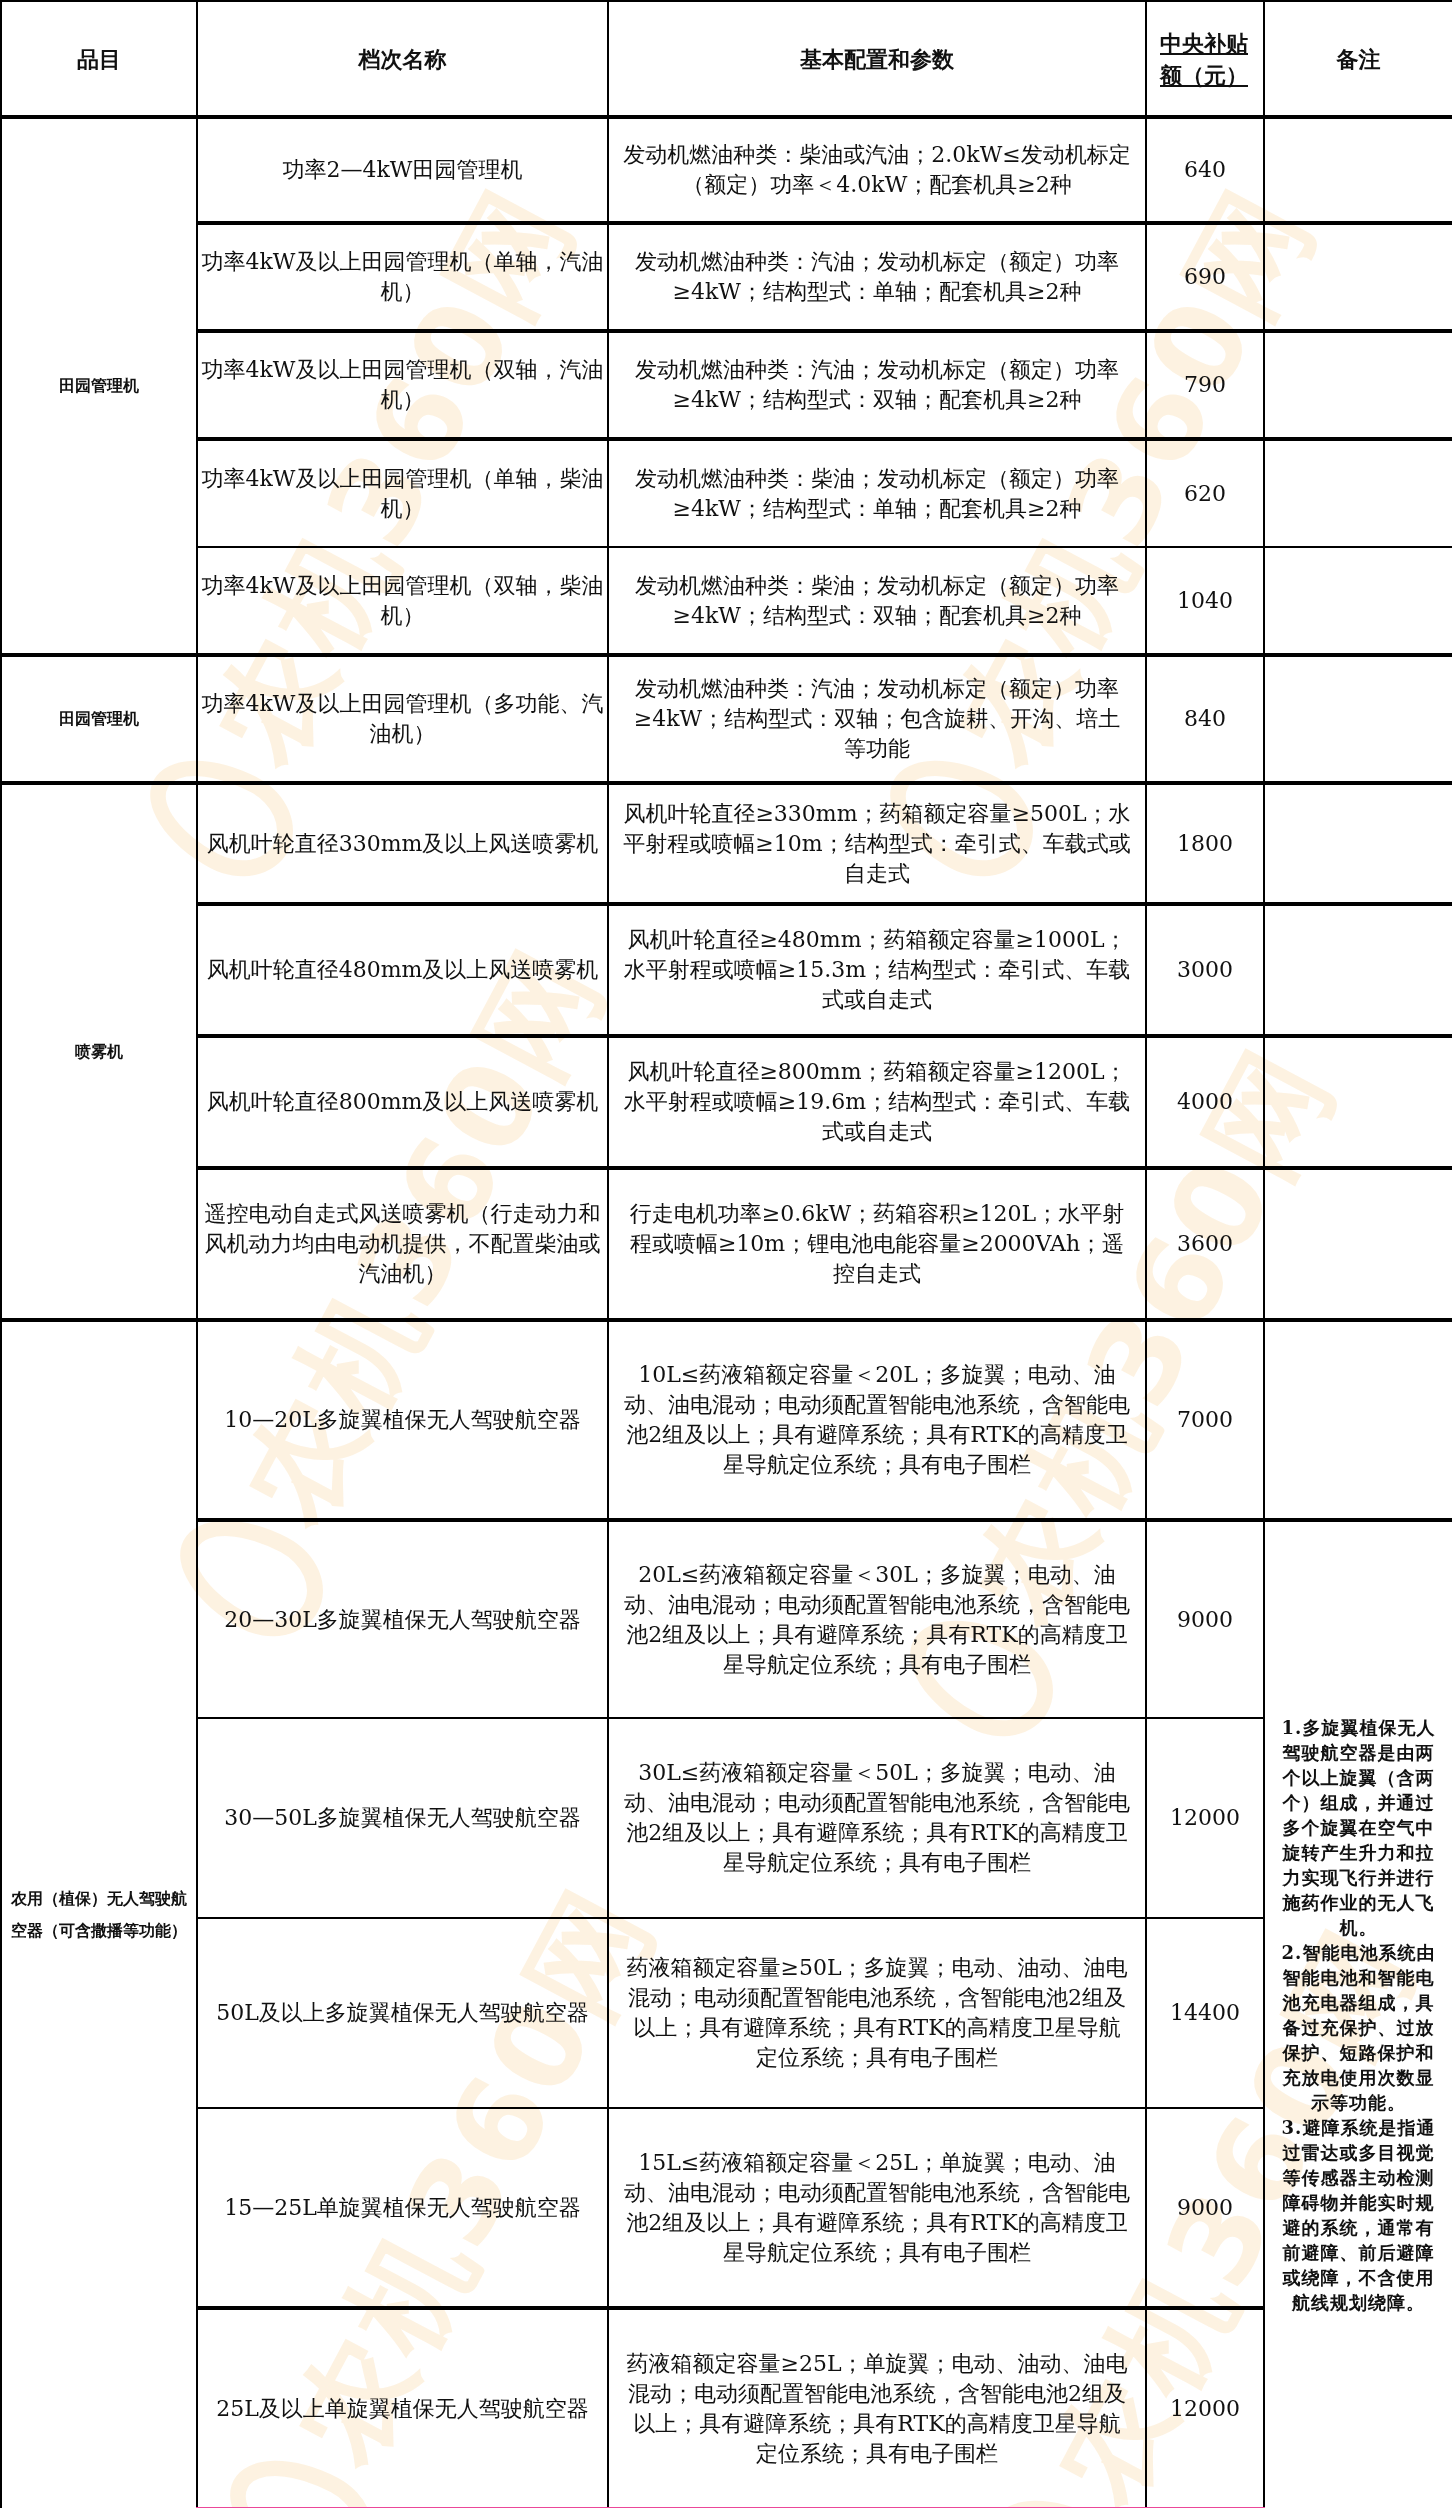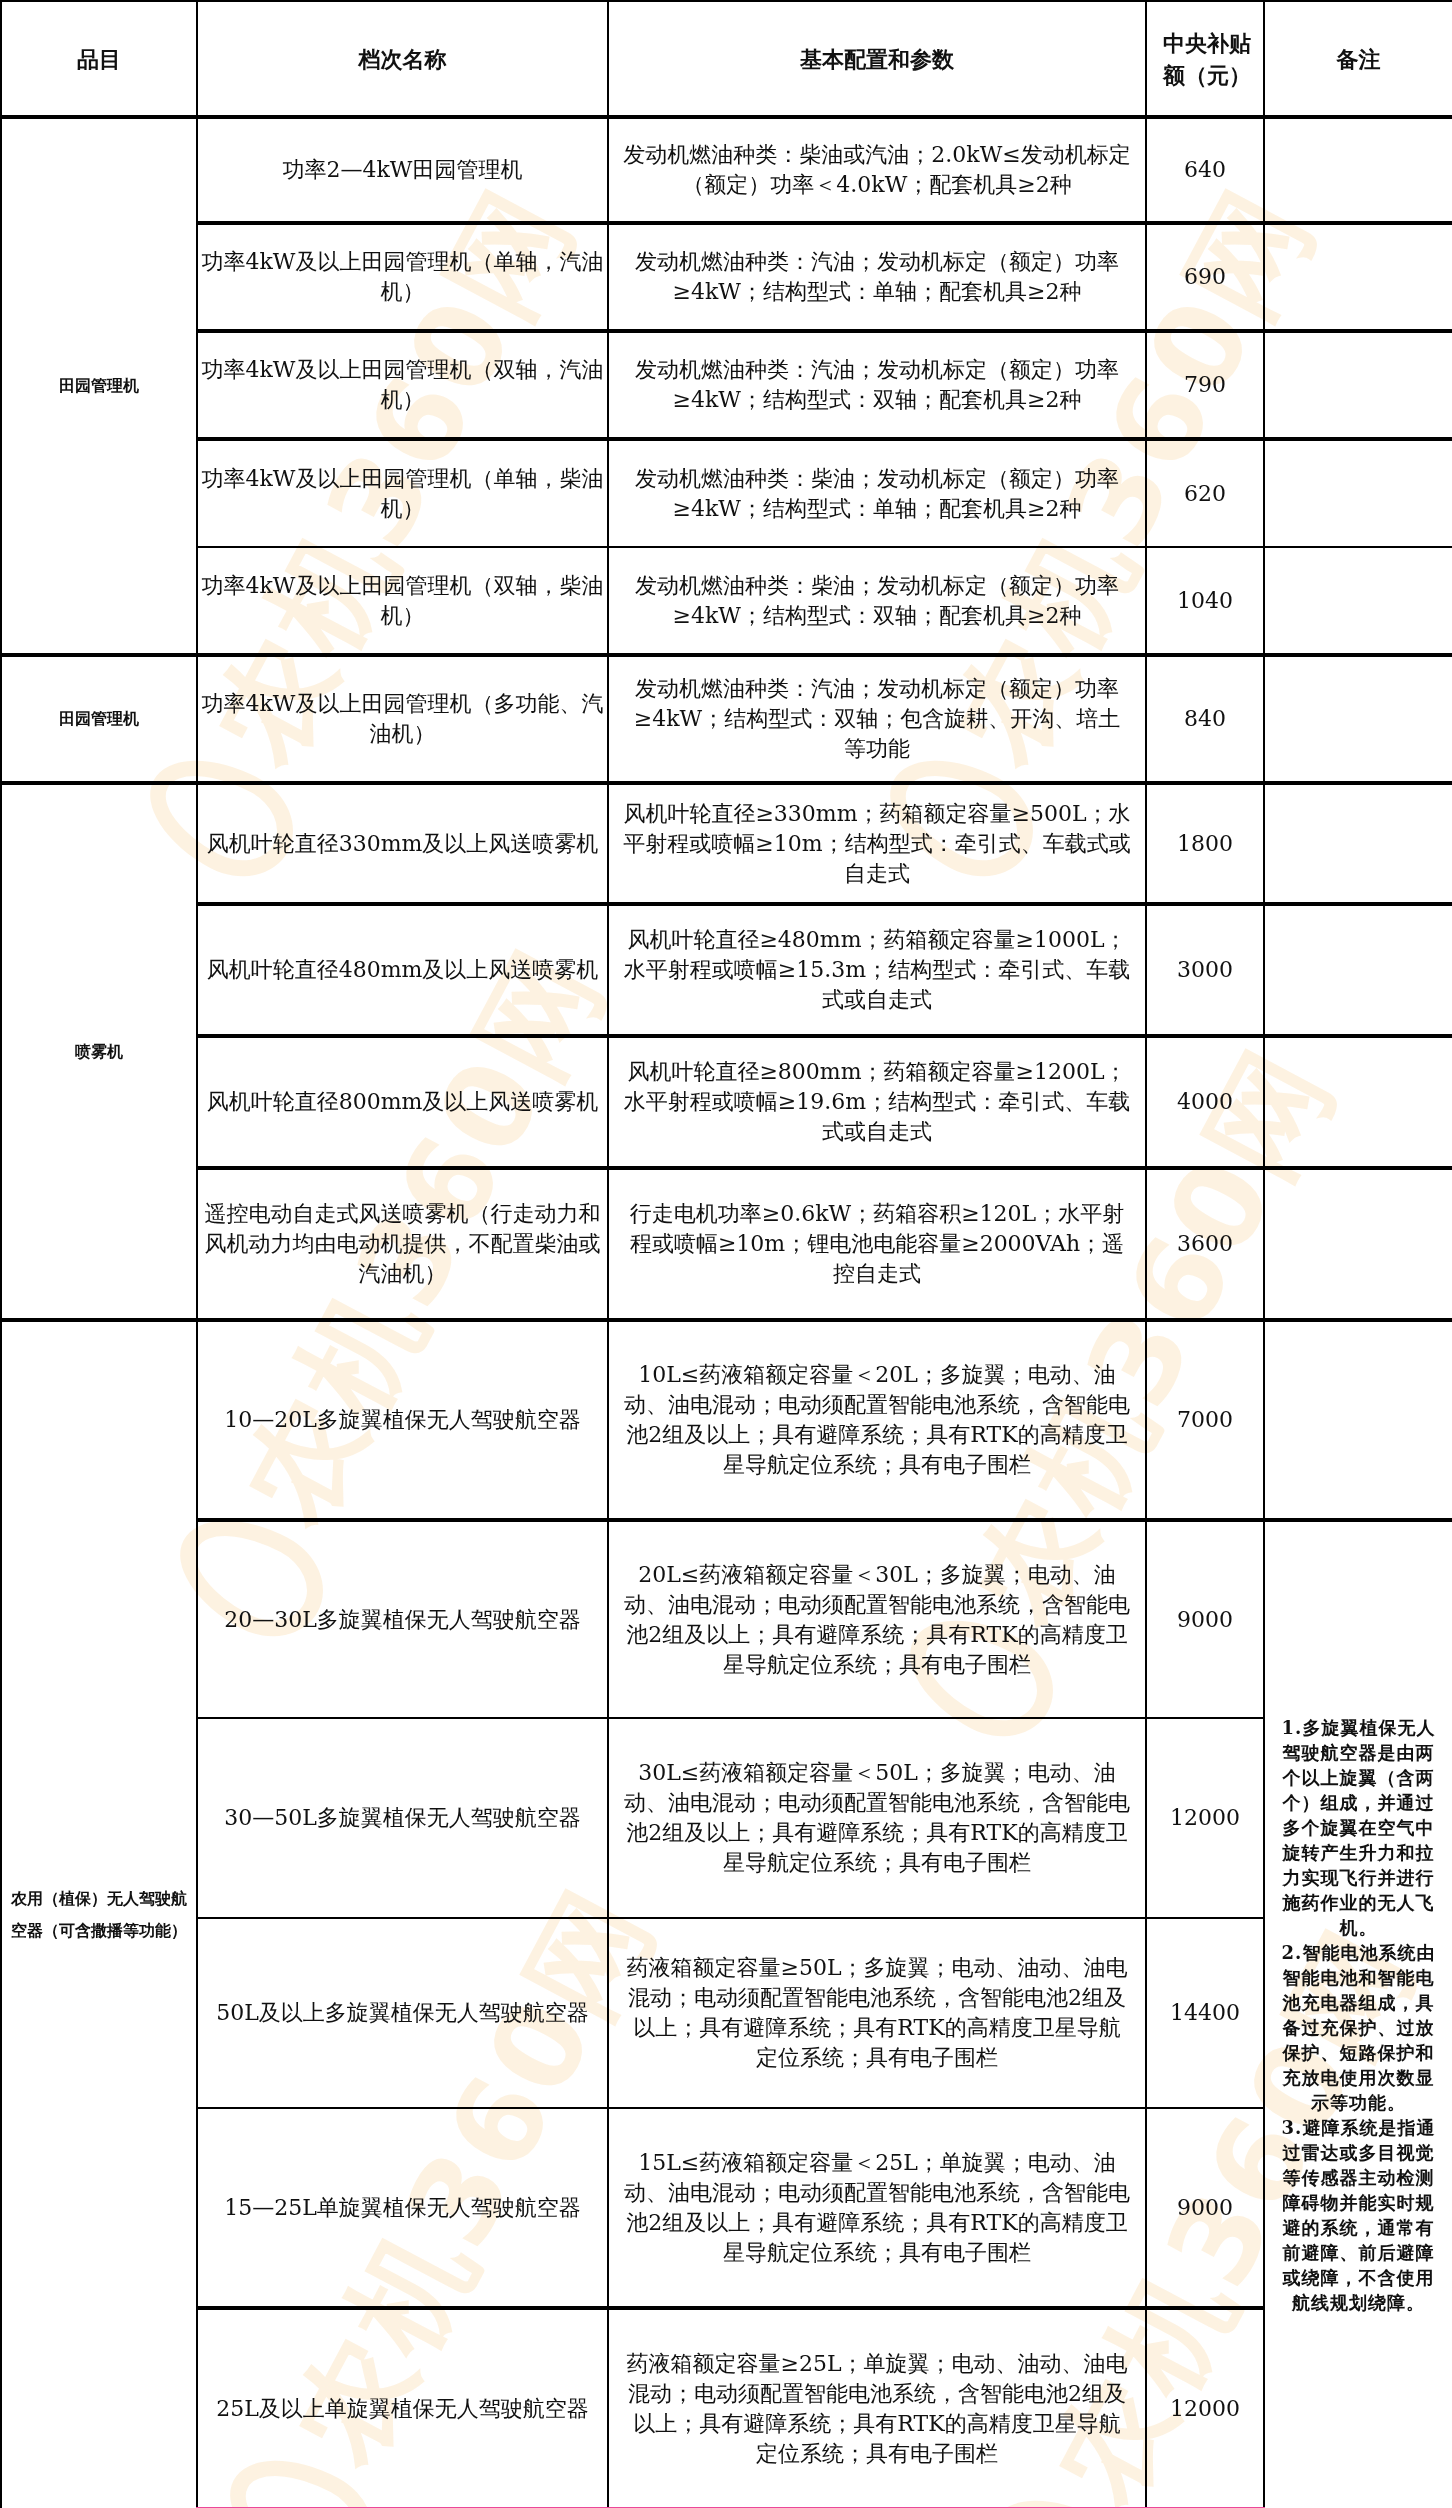--- a/index.html
+++ b/index.html
@@ -16,21 +16,21 @@
   td, th { border: 2px solid #000; text-align: center; vertical-align: middle; padding: 0 8px;
            font-size: 22px; line-height: 30px; font-weight: normal; background: transparent; }
   th { font-weight: bold; font-size: 22px; }
   .outer-bottom td { border-bottom: 4px solid #ec4899; }
   .thick-top td { border-top: 4px solid #000; }
   td.cat { font-weight: bold; font-size: 16px; line-height: 32px; padding: 0 6px; }
   td.name { padding: 0 2px; }
   td.spec { padding: 0 14px; }
   td.amount { padding: 0; text-align: center; }
   td.note { font-size: 18px; line-height: 25px; padding: 0 13px; letter-spacing: 1px; font-weight: bold; }
-  th.amount-h { line-height: 32px; text-align: left; padding-left: 16px; }
+  th.amount-h { line-height: 32px; text-align: center; padding-left: 6px; text-decoration: underline; }
   .note p { margin: 0; }
 </style>
 </head>
 <body>
 
 <div class="watermark-layer">
   <div class="wm" style="left:120px; top:820px;"><span class="leaf"></span><span>农机360网</span></div>
   <div class="wm" style="left:860px; top:820px;"><span class="leaf"></span><span>农机360网</span></div>
   <div class="wm" style="left:150px; top:1580px;"><span class="leaf"></span><span>农机360网</span></div>
   <div class="wm" style="left:880px; top:1680px;"><span class="leaf"></span><span>农机360网</span></div>

